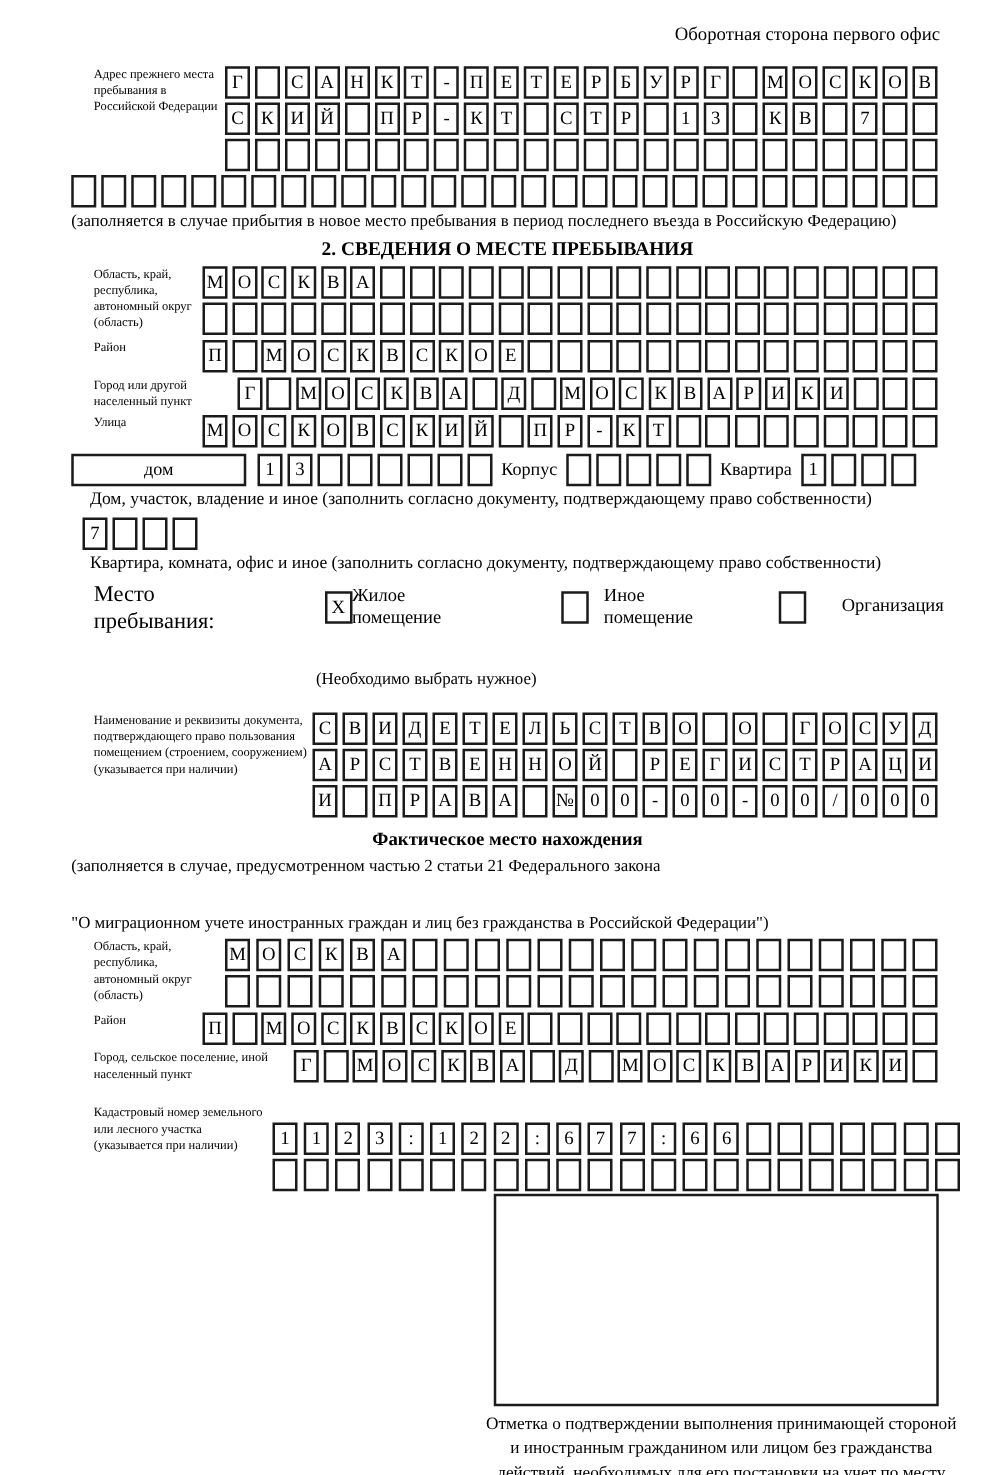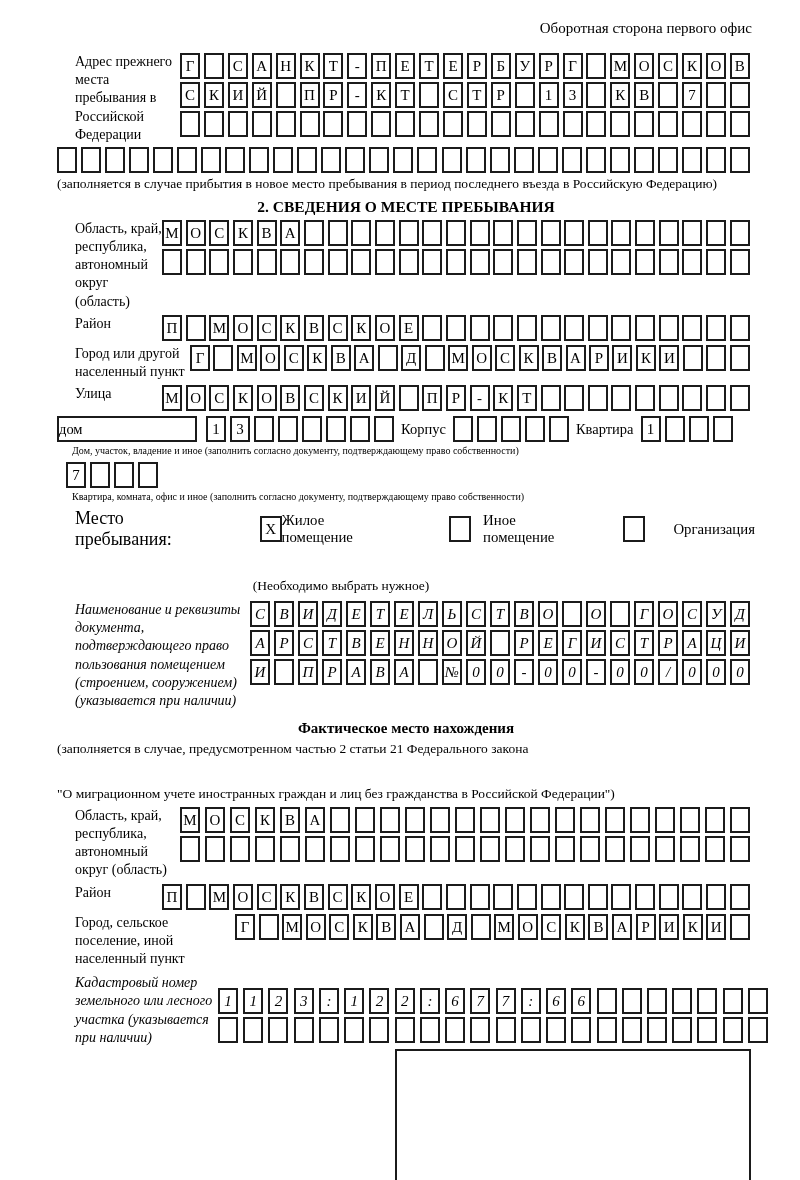--- a/index.html
+++ b/index.html
@@ -1,40 +1,40 @@
 <!DOCTYPE html>
 <html><head>
 <meta charset="utf-8">
 <style>
   html,body{margin:0;padding:0;background:#fff;}
   body{width:800px;height:1180px;font-family:"Liberation Serif",serif;color:#000;}
   .page{position:relative;width:800px;height:1180px;overflow:hidden;padding:0 45px 0 57px;box-sizing:border-box;}
   .header-note{text-align:right;padding:20px 3px 0 0;font-size:15px;}
   .field{display:flex;align-items:flex-start;}
-  .flabel{flex:none;font-size:14px;line-height:1.3;padding-left:18px;box-sizing:content-box;}
+  .flabel{flex:none;font-size:10px;line-height:1.3;padding-left:18px;box-sizing:content-box;}
   .rows{flex:none;}
   .cellrow{display:flex;justify-content:space-between;}
   .cellrow + .cellrow{margin-top:3px;}
   .cell{flex:none;width:16px;height:22px;border:2px solid #1b1b1b;font-size:15px;line-height:22px;text-align:center;background:#fff;}
   .note{font-size:13.5px;line-height:1.25;margin-top:28px;}
   .center{text-align:left;}
   .h2{font-size:15.5px;font-weight:bold;text-align:center;margin-top:5px;}
   .h3{font-size:15px;font-weight:bold;text-align:center;margin-top:10px;}
   .domrow{display:flex;align-items:flex-start;margin-top:5px;}
-  .wbox{flex:none;height:22px;border:2px solid #1b1b1b;font-size:14.5px;line-height:22px;text-align:left;}
+  .wbox{flex:none;height:22px;border:2px solid #1b1b1b;font-size:14.5px;line-height:22px;text-align:center;}
   .inlabel{flex:none;font-size:14.5px;line-height:26px;padding:0 7px;}
-  .caption{font-size:10px;margin:3px 0 6px 15px;}
+  .caption{font-size:14px;margin:3px 0 6px 15px;}
   .stayrow{display:flex;align-items:center;margin-top:6px;}
   .staylabel{font-size:18px;padding-left:18px;}
   .checkbox{flex:none;width:18px;height:22px;border:2px solid #1b1b1b;font-size:15px;line-height:22px;text-align:center;}
   .optlabel{font-size:14.8px;}
   .stampwrap{margin-top:2px;}
   .stampbox{margin-left:338px;width:356px;height:170px;border:2px solid #1b1b1b;box-sizing:border-box;}
   .stampcaption{margin-left:330px;width:380px;text-align:center;font-size:13.8px;line-height:1.42;margin-top:4px;}
-  .mt3{margin-top:3px;} .mt4{margin-top:4px;} .mt6{margin-top:6px;font-style:italic;}
+  .mt3{margin-top:3px;} .mt4{margin-top:4px;} .mt6{margin-top:18px;}
 </style>
 </head>
 <body>
 
 <div class="page">
 
   <div class="header-note">Оборотная сторона первого офис</div>
 
   <div class="field" style="margin-top:16px">
     <div class="flabel" style="width:105px">Адрес прежнего места пребывания в Российской Федерации</div>

